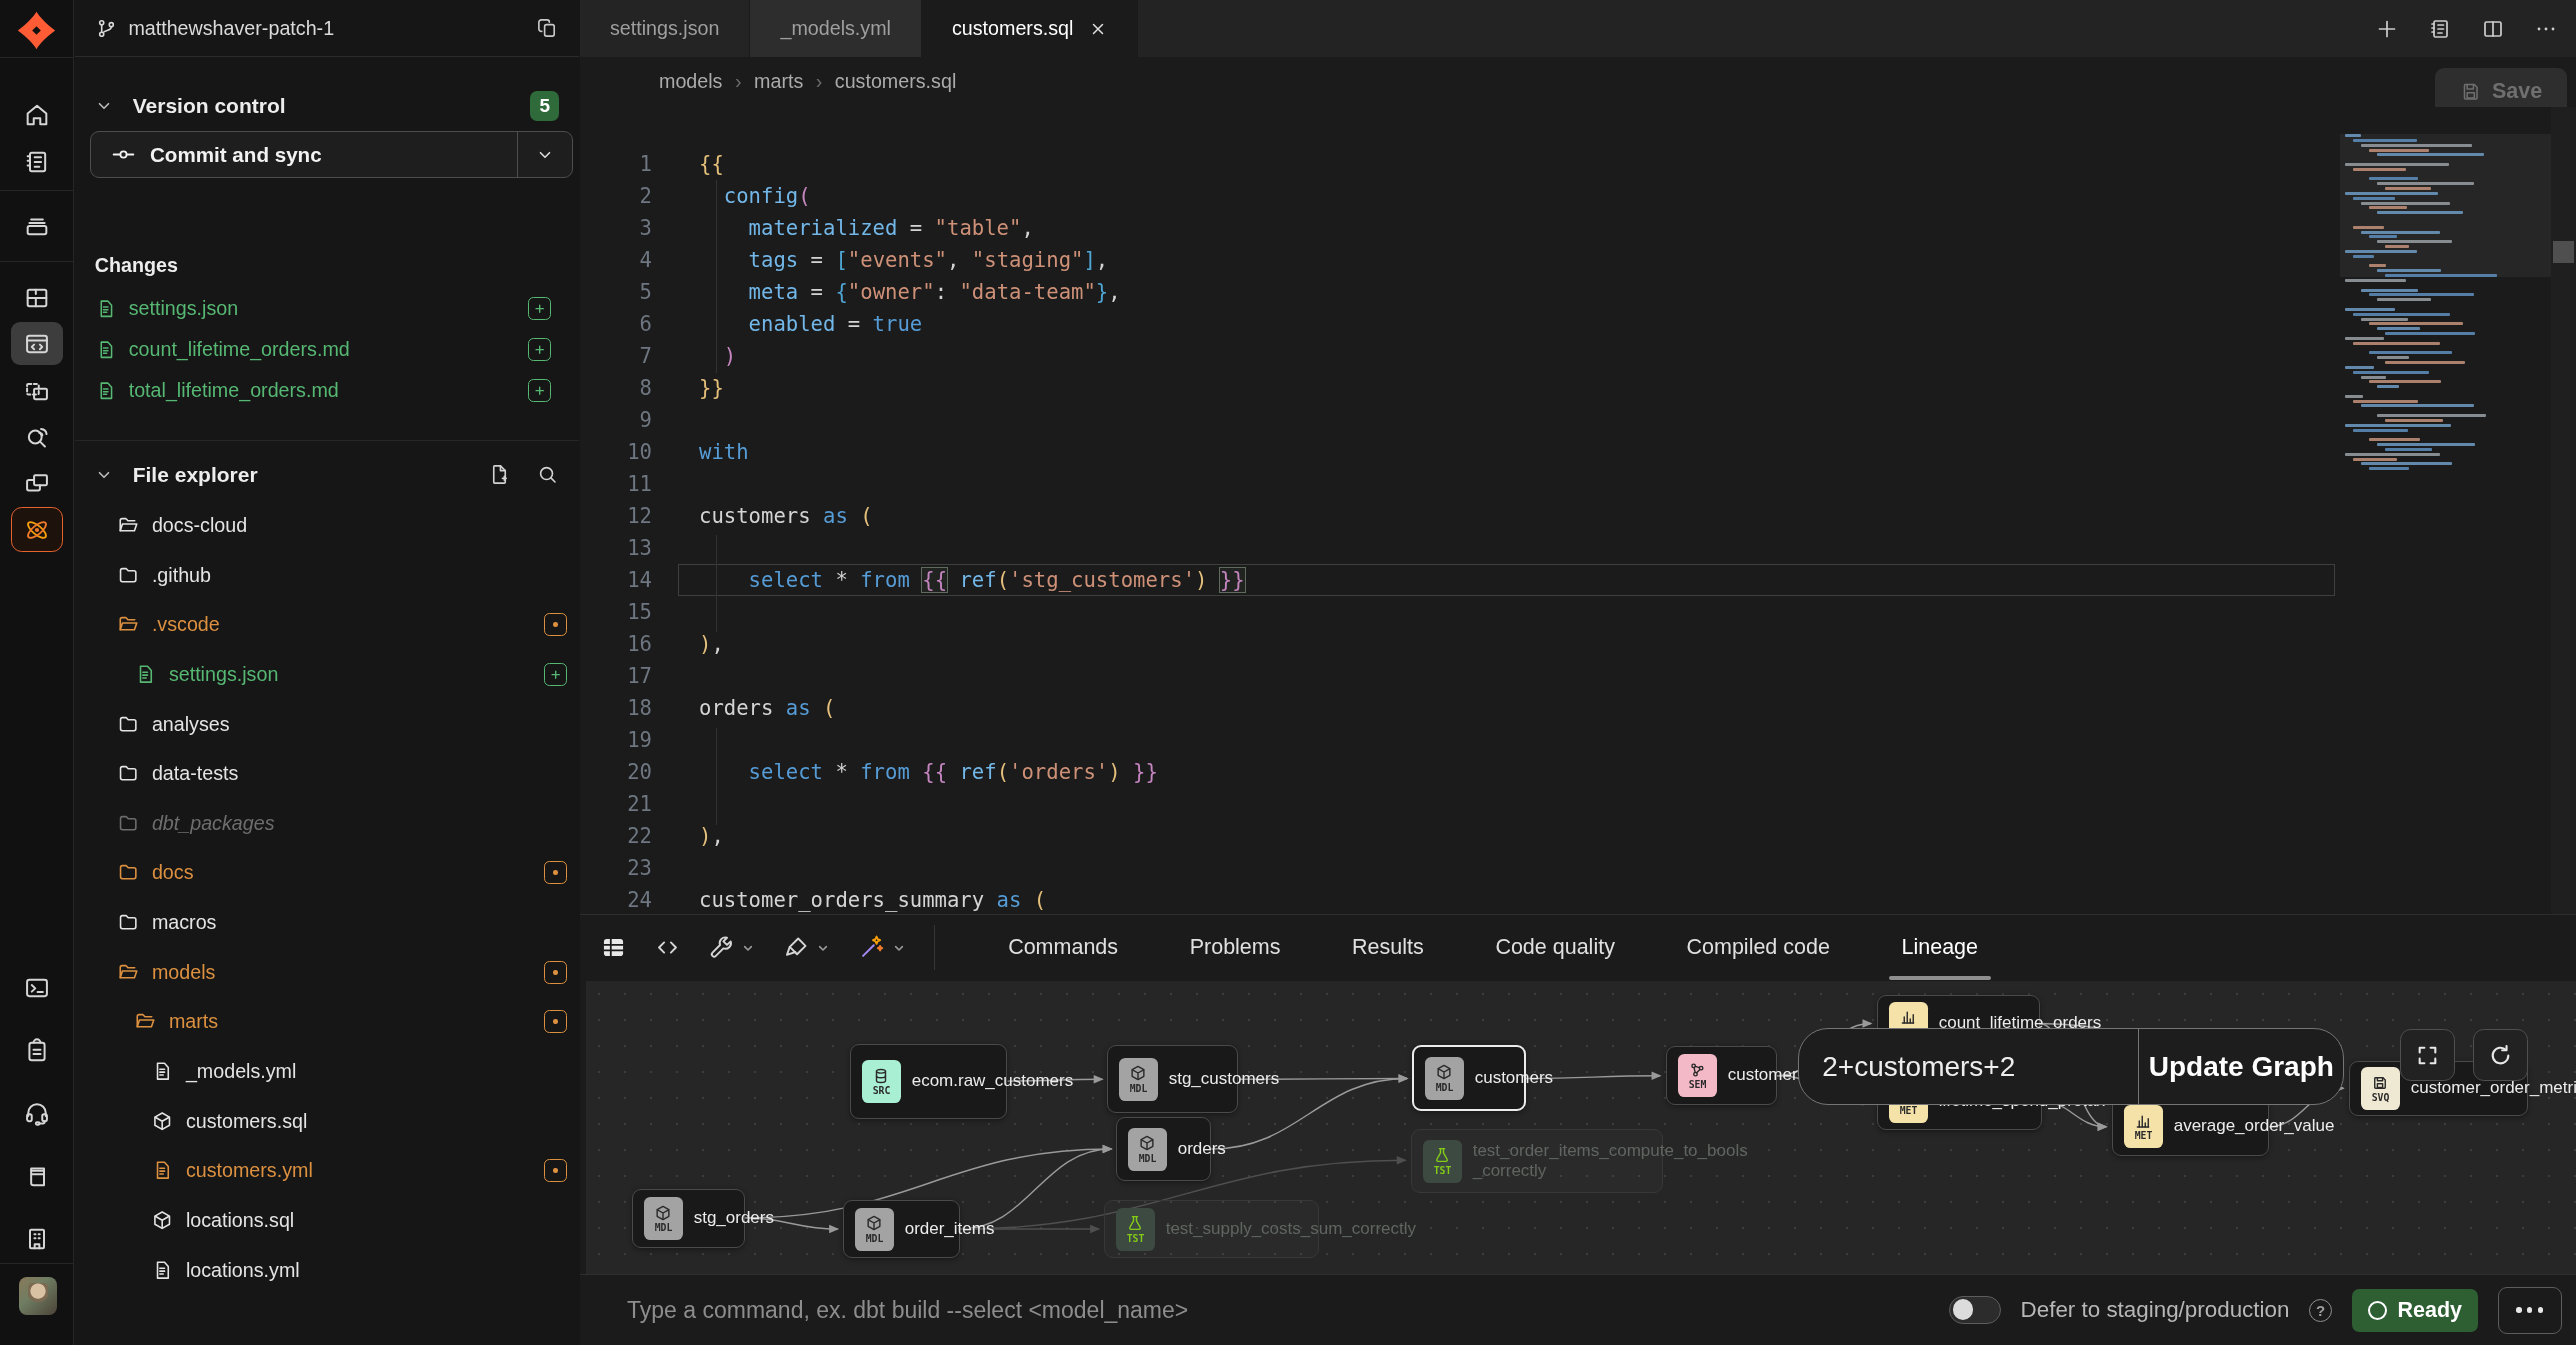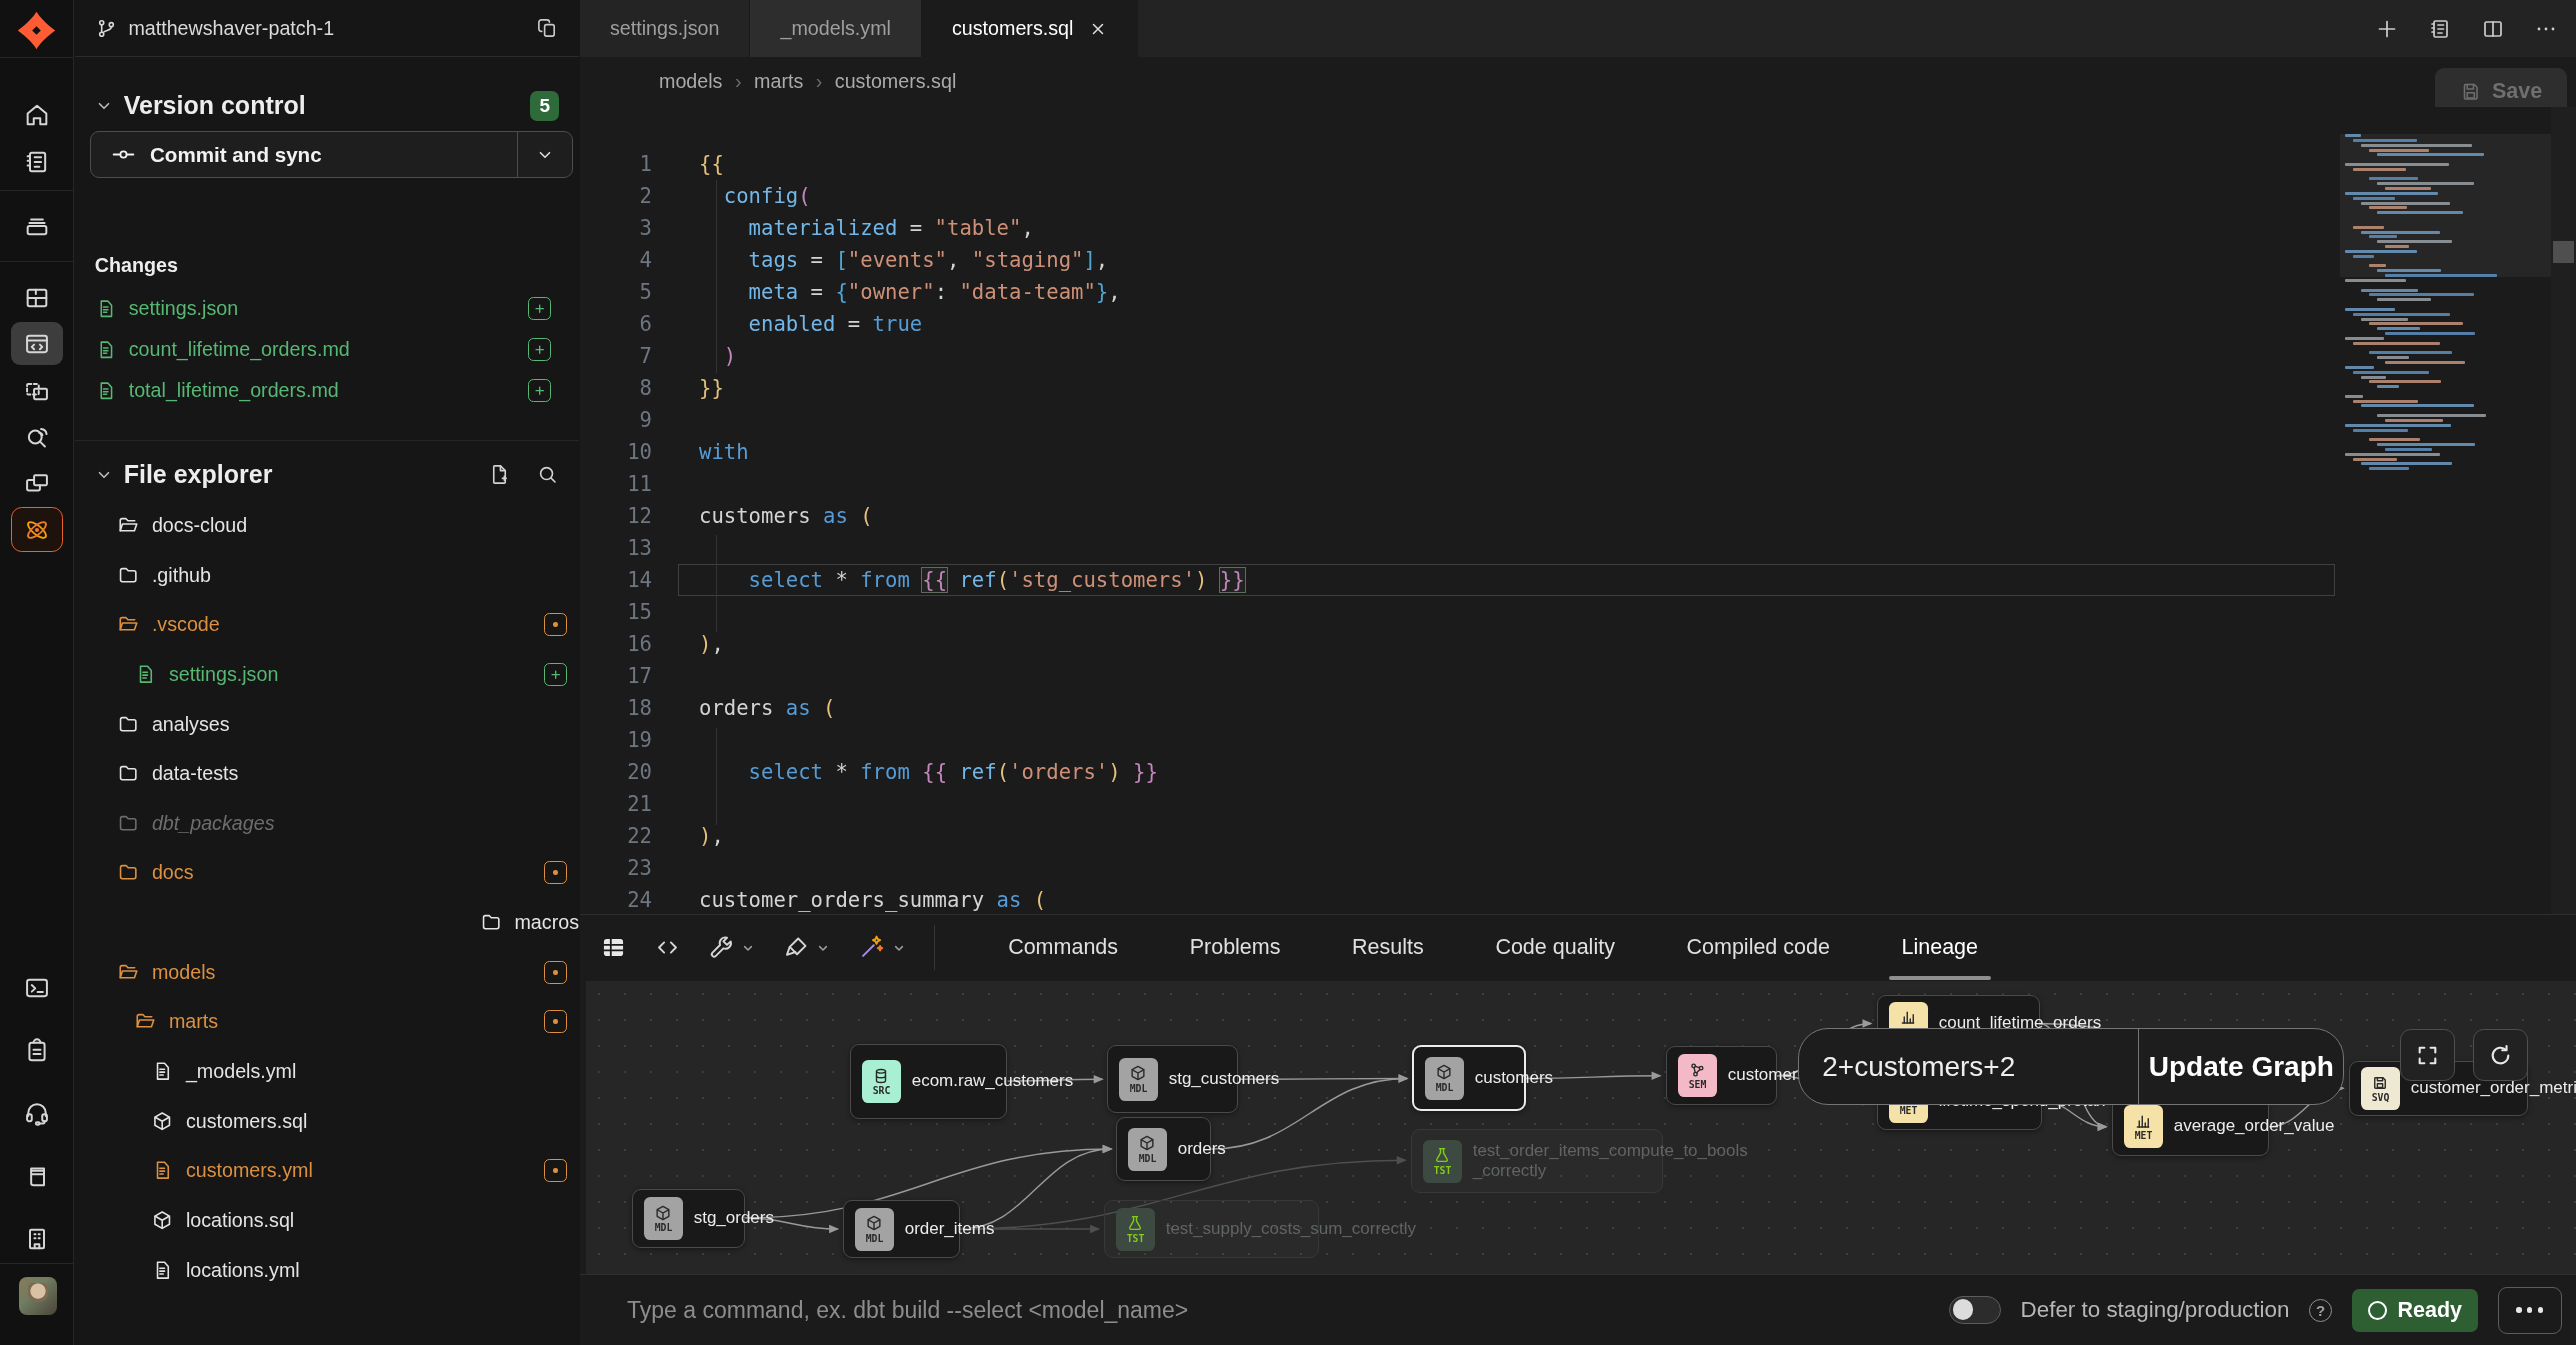--- a/index.html
+++ b/index.html
@@ -29,22 +29,22 @@
   .avatar::after { content:""; position:absolute; left:9px; top:6.3px; width:19.7px; height:27px;
     background:radial-gradient(circle at 50% 30%, #d9c1a3 0 7.2px, #7a6a52 8px 10.7px, transparent 11.6px); }
 
   
   .sidebar { position:absolute; left:75px; top:0; bottom:8px; width:504px; background:#161616; z-index:20; }
   .branch-header { position:absolute; left:0; top:0; width:504px; height:57px;
     border-bottom:0.9px solid #2b2b2b; display:flex; align-items:center; color:#d9d9d9; }
   .branch-header svg { width:23px; height:23px; }
   .branch-name { font-size:19.7px; color:#dadada; margin-left:10.7px; }
   .branch-copy { position:absolute; right:19.7px; color:#c9c9c9; }
-  .sec-title { display:flex; align-items:center; gap:11px; color:#ededed;
-    font-size:25px; font-weight:700; }
+  .sec-title { display:flex; align-items:center; gap:20px; color:#ededed;
+    font-size:21px; font-weight:700; }
   .sec-title svg { width:18px; height:18px; color:#bdbdbd; }
   .vc-head { position:absolute; left:19.7px; right:19.7px; top:86px; height:39px; display:flex;
     align-items:center; }
   .vc-badge { position:absolute; right:0; min-width:29px; height:30px; background:#2f6b3a;
     color:#fff; font-size:19px; font-weight:700; border-radius:7.2px; display:flex;
     align-items:center; justify-content:center; padding:0 6.3px; }
   .commit-btn { position:absolute; left:15px; top:131px; width:483px; height:47px;
     background:#1e1e1e; border:0.9px solid #4d4d4d; border-radius:9px; display:flex;
     color:#f2f2f2; overflow:hidden; cursor:pointer; }
   .commit-main { flex:1; display:flex; align-items:center; gap:14.3px; padding-left:19.7px;
@@ -478,21 +478,21 @@
         </div>
         <div class="fe-row c-orange" style="top: 347px; padding-left: 42px;">
           <svg class="ic" viewBox="0 0 24 24">
             <path d="M3.8 7a2 2 0 0 1 2-2h4.2l2 2.2h6.2a2 2 0 0 1 2 2V17a2 2 0 0 1-2 2H5.8a2 2 0 0 1-2-2z"></path>
           </svg>
           <span class="lbl">docs</span>
           <span class="badge-box badge-dot">
             <i></i>
           </span>
         </div>
-        <div class="fe-row c-white" style="top: 397px; padding-left: 42px; justify-content: flex-end;">
+        <div class="fe-row c-white" style="top: 397px; padding-left: 42px;">
           <svg class="ic" viewBox="0 0 24 24">
             <path d="M3.8 7a2 2 0 0 1 2-2h4.2l2 2.2h6.2a2 2 0 0 1 2 2V17a2 2 0 0 1-2 2H5.8a2 2 0 0 1-2-2z"></path>
           </svg>
           <span class="lbl">macros</span>
         </div>
         <div class="fe-row c-orange" style="top: 447px; padding-left: 42px;">
           <svg class="ic" viewBox="0 0 24 24">
             <path d="M3.5 18V7a2 2 0 0 1 2-2h4.2l2 2.2H19"></path>
             <path d="M3.5 18l2.3-7.3H21.2L18.7 18z"></path>
           </svg>

